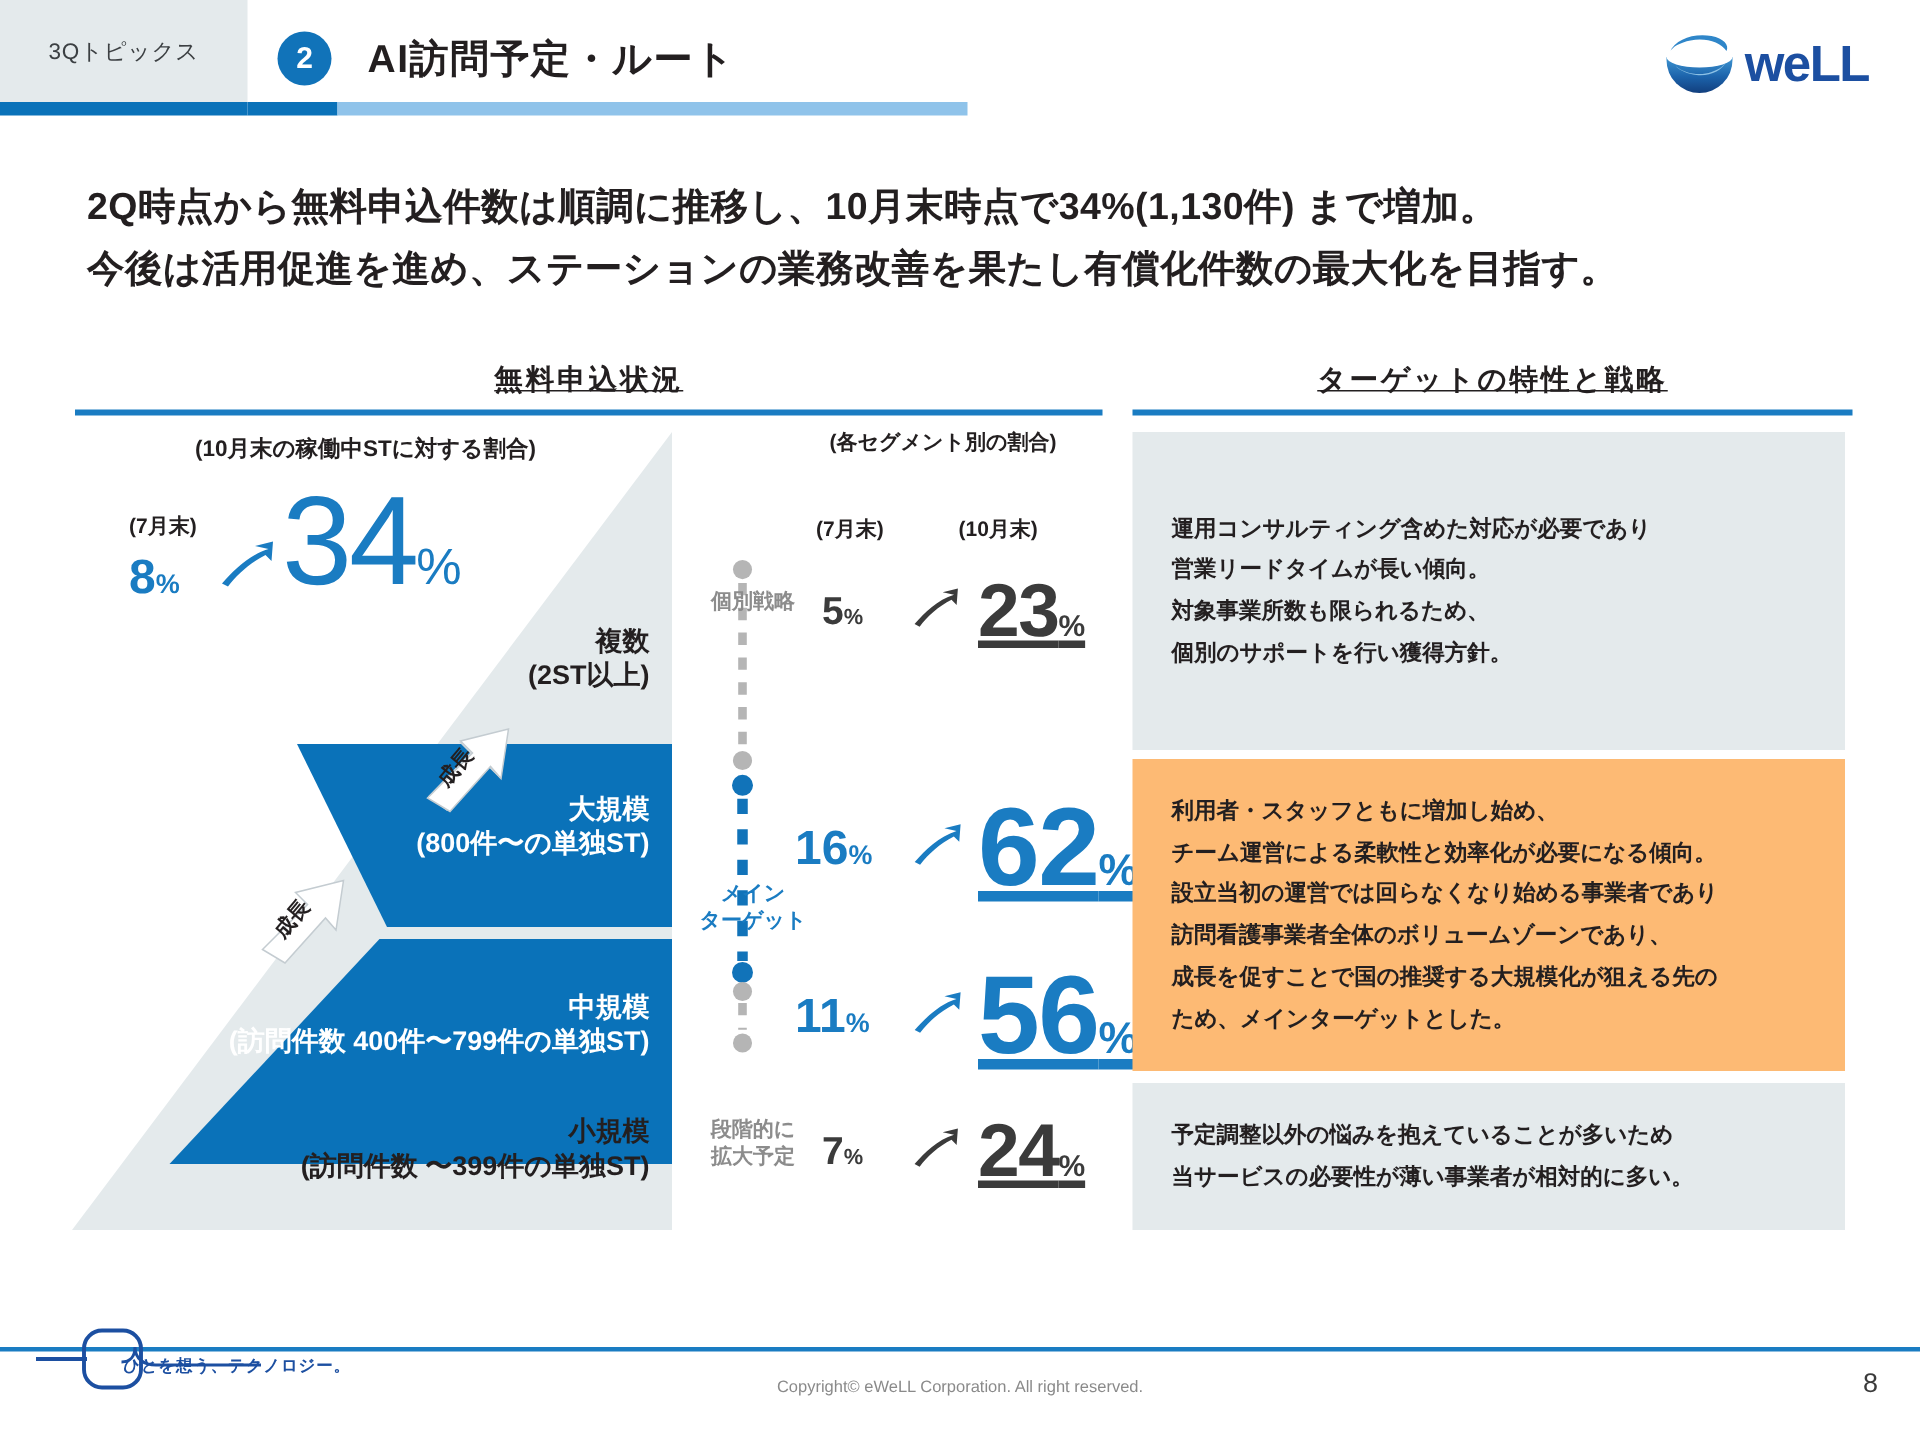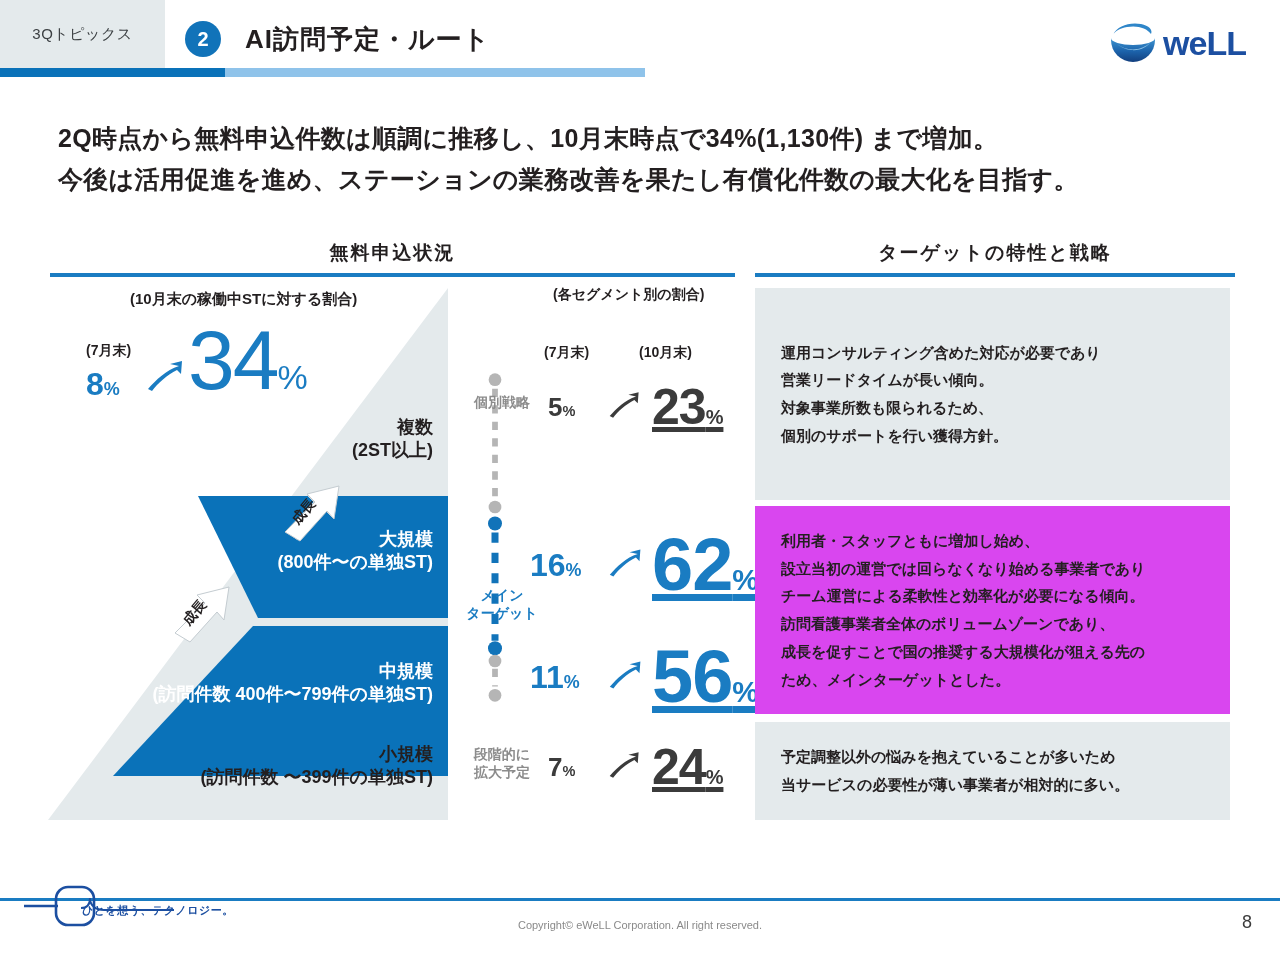--- a/index.html
+++ b/index.html
@@ -43,21 +43,21 @@
 
   
   .headline{
     position:absolute;left:58px;top:118px;width:1180px;
     font-size:25px;font-weight:bold;line-height:1.65;color:#231f20;letter-spacing:.3px;
   }
 
   
   .sec{position:absolute;}
   .sec-title{
-    text-align:center;font-size:19px;font-weight:bold;color:#231f20;letter-spacing:2px;
+    text-align:center;font-size:19px;font-weight:bold;color:#231f20;letter-spacing:2px;text-decoration:underline;
   }
   .sec-rule{height:4px;background:#1a7cc2;margin-top:7px;}
   #sec-left{left:50px;top:240px;width:685px;}
   #sec-right{left:755px;top:240px;width:480px;}
 
   
   .left-panel{position:absolute;left:48px;top:288px;width:690px;height:532px;}
 
   .pyramid{position:absolute;left:0;top:0;width:400px;height:532px;}
   .pyr-svg{position:absolute;left:0;top:0;}
@@ -92,39 +92,39 @@
   .timeline{position:absolute;left:440px;top:282px;width:300px;height:540px;}
   .tl-rail{position:absolute;left:55px;top:0;width:14px;height:520px;}
   .tl-cap{
     position:absolute;left:113px;top:4px;font-size:14px;font-weight:bold;color:#231f20;
     white-space:nowrap;
   }
   .tl-seg-label{
     position:absolute;text-align:center;font-size:14px;font-weight:bold;line-height:1.25;
     width:100px;left:12px;
   }
-  .tl-gray{color:#8c8c8c;}
+  .tl-gray{color:#8c8c8c;font-family:Liberation Mono, monospace;}
   .tl-blue{color:#1a7cc2;}
 
   .colcap{position:absolute;font-size:14px;font-weight:bold;color:#231f20;}
 
   .statrow{position:absolute;display:flex;align-items:center;}
   .sr-prev{font-weight:bold;}
   .sr-prev small{font-size:.56em;}
   .sr-arrow{font-weight:bold;}
   .sr-big{font-weight:bold;line-height:1;letter-spacing:-1px;text-decoration:underline;}
   .sr-big small{font-size:.40em;letter-spacing:0;}
   .dark .sr-prev,.dark .sr-arrow,.dark .sr-big{color:#3b3b3b;}
   .blue .sr-prev,.blue .sr-arrow,.blue .sr-big{color:#1a7cc2;}
 
   
   .rbox{position:absolute;left:755px;width:475px;padding:36px 26px;box-sizing:border-box;}
   .rbox p{margin:0;font-size:15px;font-weight:bold;line-height:1.85;color:#231f20;}
   .rbox-gray{background:#e4eaec;}
-  .rbox-blue{background:#d946ef;}
+  .rbox-blue{background:#fdba74;}
   #rbox1{top:288px;height:212px;display:flex;align-items:center;}
   #rbox2{top:506px;height:208px;display:flex;align-items:center;}
   #rbox3{top:722px;height:98px;display:flex;align-items:center;}
 
   
   .ft-rule{position:absolute;left:0;top:898px;width:1280px;height:3px;background:#1a7cc2;}
   .ft-mark{position:absolute;left:24px;top:880px;}
   .ft-tag{position:absolute;left:82px;top:903px;font-size:11px;font-weight:bold;color:#1c4fa1;letter-spacing:.5px;}
   .ft-copy{position:absolute;left:0;top:919px;width:1280px;text-align:center;font-size:11px;color:#8a8a8a;}
   .ft-page{position:absolute;right:28px;top:912px;font-size:18px;color:#3b3b3b;}
@@ -317,22 +317,22 @@
       <p>運用コンサルティング含めた対応が必要であり</p>
       <p>営業リードタイムが長い傾向。</p>
       <p>対象事業所数も限られるため、</p>
       <p>個別のサポートを行い獲得方針。</p>
     </div>
   </div>
 
   <div class="rbox rbox-blue" id="rbox2">
     <div>
       <p>利用者・スタッフともに増加し始め、</p>
+      <p>チーム運営による柔軟性と効率化が必要になる傾向。</p>
       <p>設立当初の運営では回らなくなり始める事業者であり</p>
-      <p>チーム運営による柔軟性と効率化が必要になる傾向。</p>
       <p>訪問看護事業者全体のボリュームゾーンであり、</p>
       <p>成長を促すことで国の推奨する大規模化が狙える先の</p>
       <p>ため、メインターゲットとした。</p>
     </div>
   </div>
 
   <div class="rbox rbox-gray" id="rbox3">
     <div>
       <p>予定調整以外の悩みを抱えていることが多いため</p>
       <p>当サービスの必要性が薄い事業者が相対的に多い。</p>

